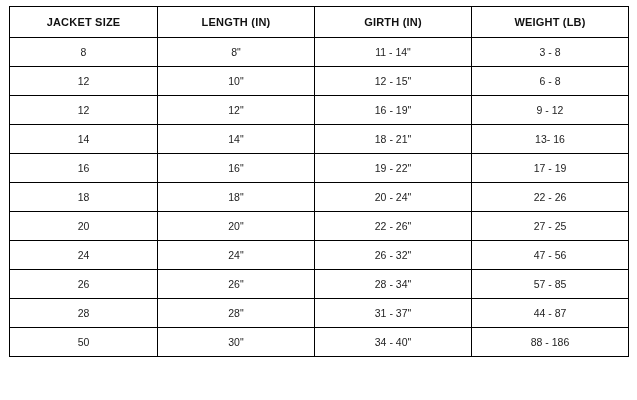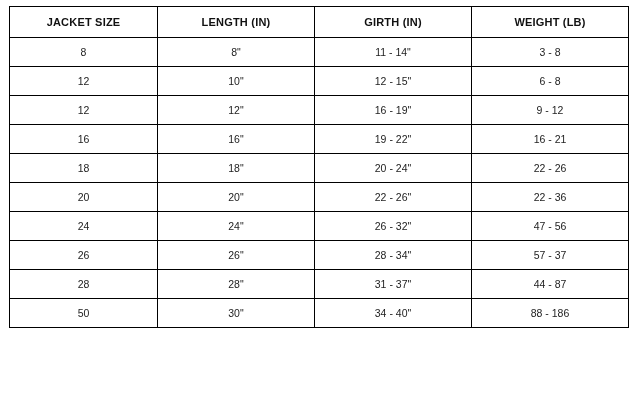--- a/index.html
+++ b/index.html
@@ -83,48 +83,54 @@
         <td>12 - 15"</td>
         <td>6 - 8</td>
       </tr>
       <tr>
         <td>12</td>
         <td>12"</td>
         <td>16 - 19"</td>
         <td>9 - 12</td>
       </tr>
       <tr>
+        <td>14</td>
+        <td>14"</td>
+        <td>18 - 21"</td>
+        <td>13- 16</td>
+      </tr>
+      <tr>
         <td>16</td>
         <td>16"</td>
         <td>19 - 22"</td>
-        <td>16 - 21</td>
+        <td>17 - 19</td>
       </tr>
       <tr>
         <td>18</td>
         <td>18"</td>
         <td>20 - 24"</td>
         <td>22 - 26</td>
       </tr>
       <tr>
         <td>20</td>
         <td>20"</td>
         <td>22 - 26"</td>
-        <td>22 - 36</td>
+        <td>27 - 25</td>
       </tr>
       <tr>
         <td>24</td>
         <td>24"</td>
         <td>26 - 32"</td>
         <td>47 - 56</td>
       </tr>
       <tr>
         <td>26</td>
         <td>26"</td>
         <td>28 - 34"</td>
-        <td>57 - 37</td>
+        <td>57 - 85</td>
       </tr>
       <tr>
         <td>28</td>
         <td>28"</td>
         <td>31 - 37"</td>
         <td>44 - 87</td>
       </tr>
       <tr>
         <td>50</td>
         <td>30"</td>

